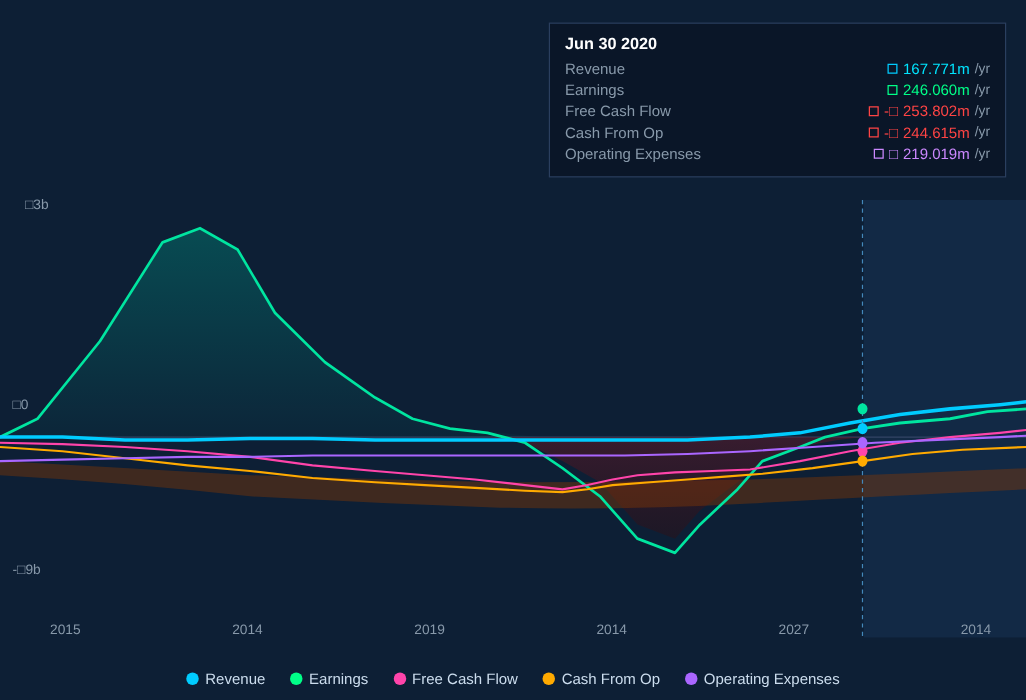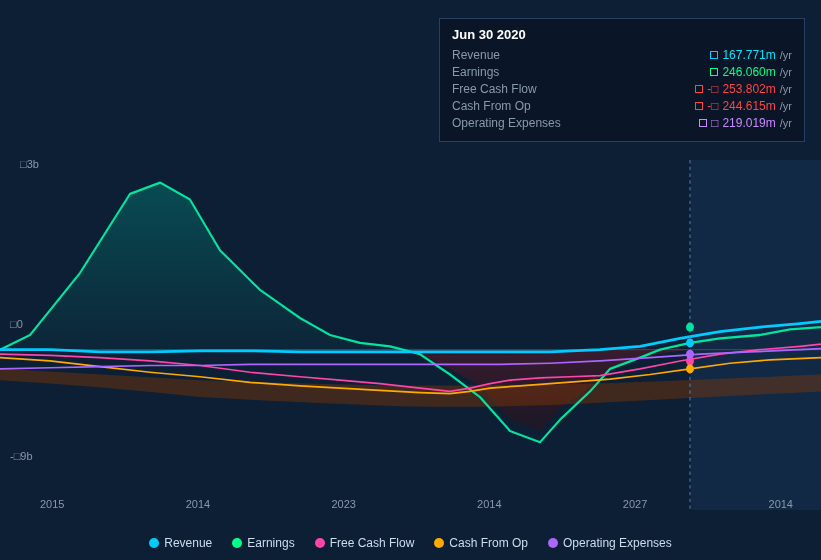--- a/index.html
+++ b/index.html
@@ -225,21 +225,21 @@
     <circle cx="690" cy="148" r="4" fill="#00e5a0"></circle>
     <circle cx="690" cy="178" r="4" fill="#ff44aa"></circle>
     <circle cx="690" cy="185" r="4" fill="#ffaa00"></circle>
     <circle cx="690" cy="172" r="4" fill="#aa66ff"></circle>
   </svg>
 </div>
 
 <div style="position:absolute; bottom:50px; left:40px; right:28px; display:flex; justify-content:space-between;">
   <span class="x-label">2015</span>
   <span class="x-label">2014</span>
-  <span class="x-label">2023</span>
+  <span class="x-label">2019</span>
   <span class="x-label">2014</span>
   <span class="x-label">2027</span>
   <span class="x-label">2014</span>
 </div>
 
 <div class="legend">
   <div class="legend-item">
     <div class="legend-dot" style="background:#00ccff;"></div>
     <span class="legend-label">Revenue</span>
   </div>

